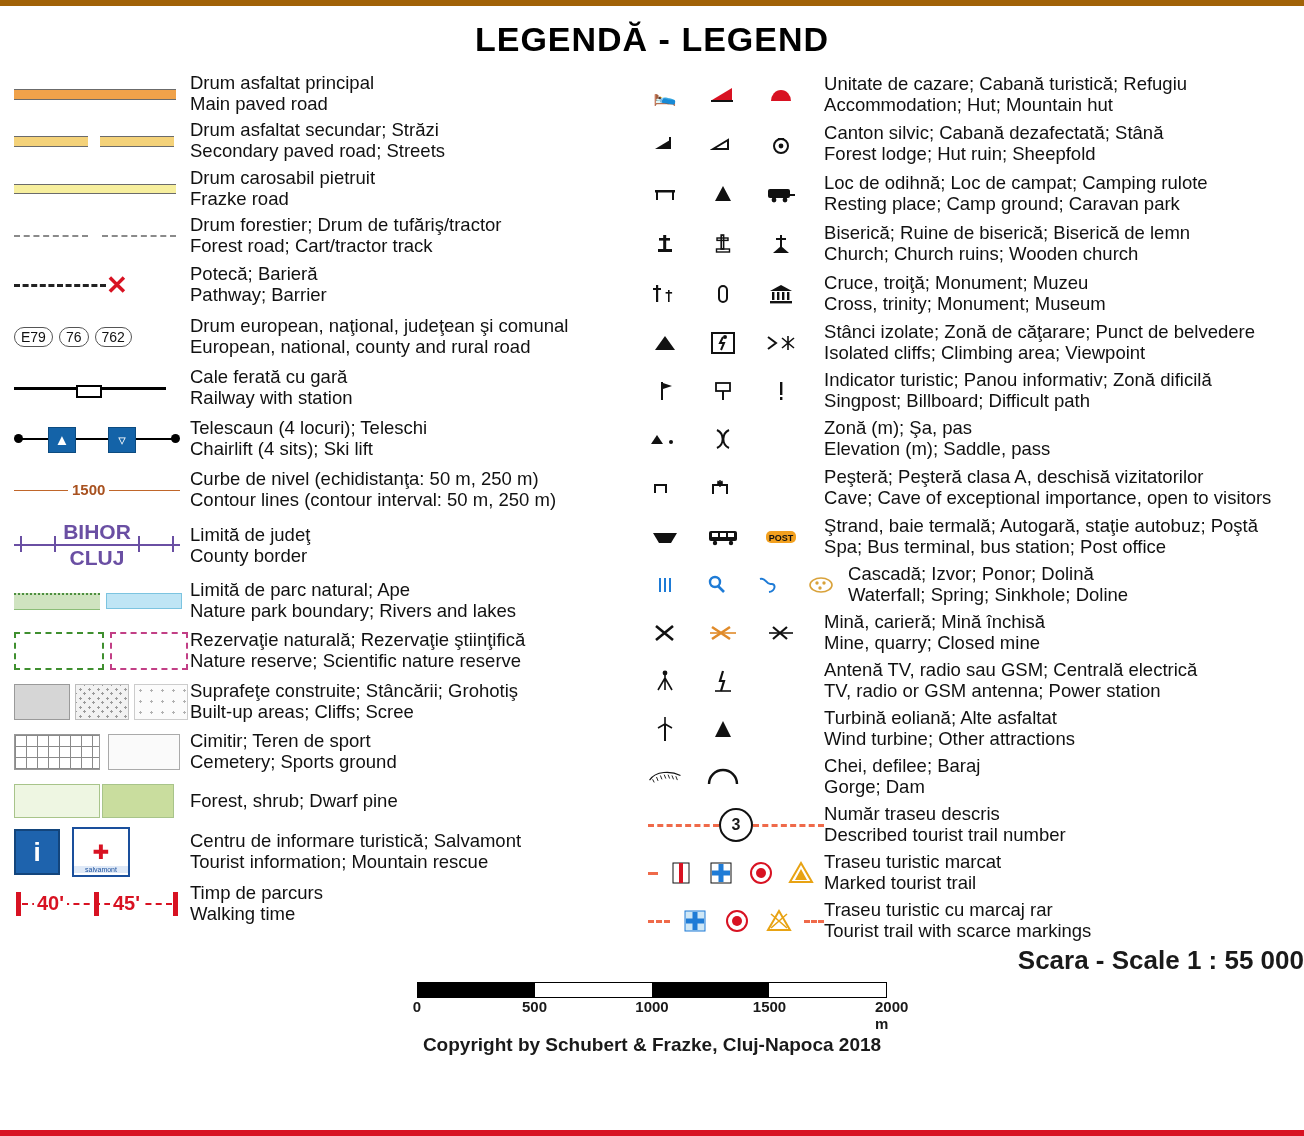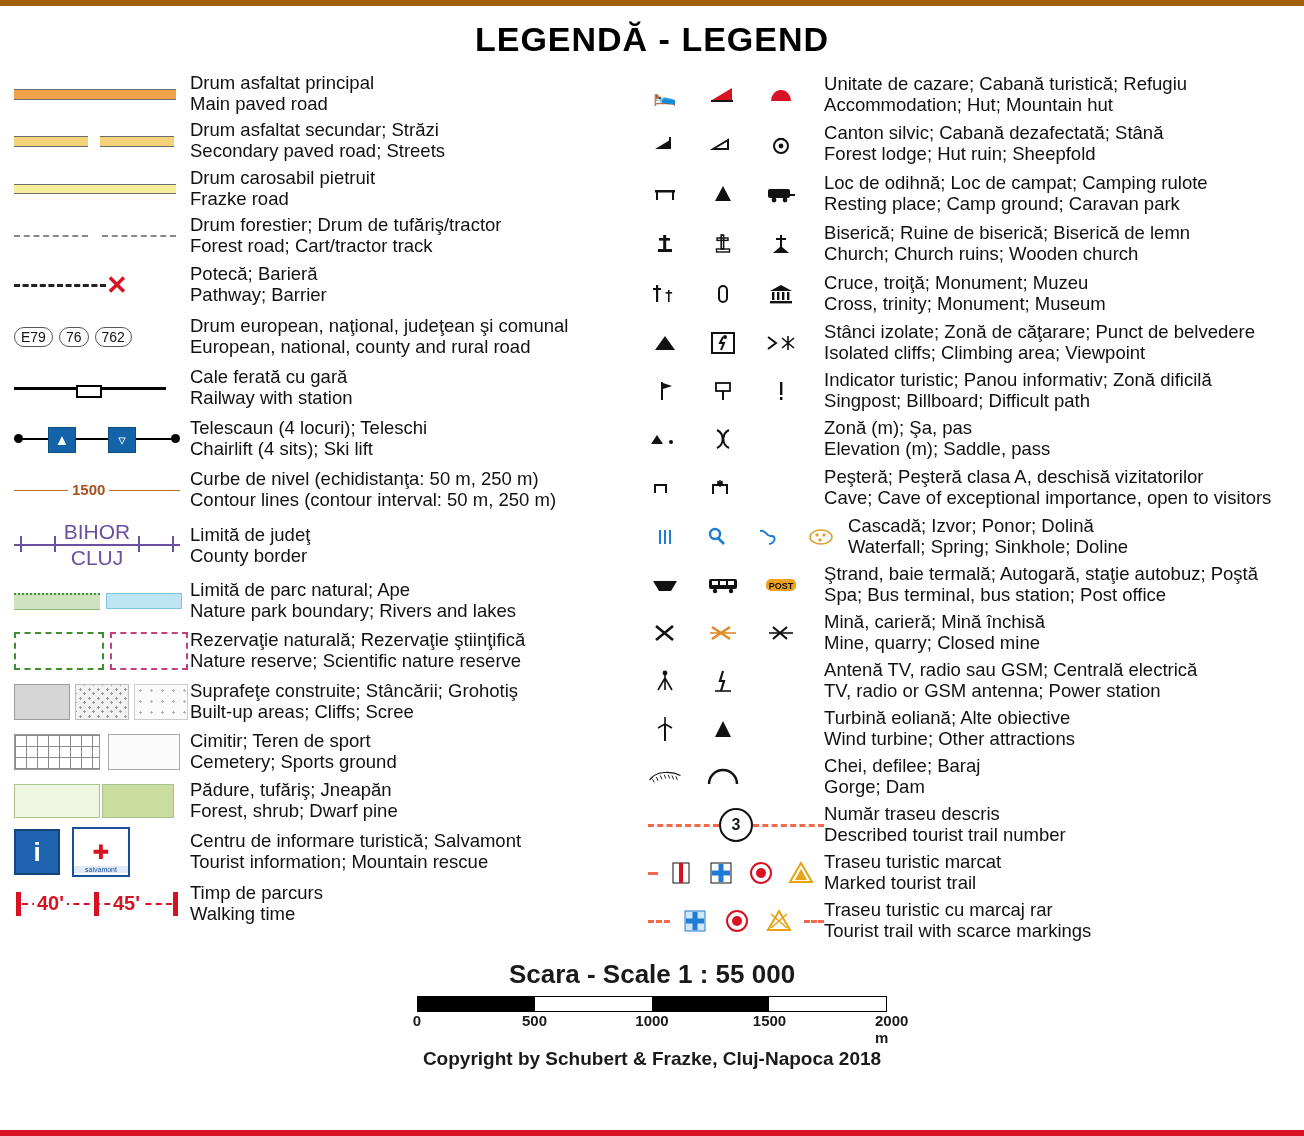--- a/index.html
+++ b/index.html
@@ -149,21 +149,21 @@
     border-top: 1.5px solid #c0662a;
   }
   .contour .cnum {
     position: absolute; left: 54px; top: 0;
     background: #fff; padding: 0 4px;
     font-size: 15px; color: #a8511f; font-weight: 600;
   }
   .county {
     width: 166px; position: relative; height: 48px;
     color: #6a4fa3;
-    font-size: 21px; font-weight: 400;
+    font-size: 21px; font-weight: 700;
     text-align: center;
   }
   .county .cb-line {
     position: absolute; left: 0; right: 0; top: 22px;
     border-top: 2px solid #6a4fa3;
   }
   .county .cb-tick {
     position: absolute; top: 14px; width: 2px; height: 16px; background: #6a4fa3;
   }
   .county .t1 { left: 6px; } .county .t2 { left: 40px; }
@@ -283,24 +283,23 @@
   .ic {
     width: 34px; height: 26px;
     display: flex; align-items: center; justify-content: center;
     font-size: 19px; line-height: 1;
     color: #111;
   }
   .ic svg { display: block; }
 
   
   .scale-title {
-    text-align: center;
+    text-align: right;
     font-size: 26px;
     font-weight: bold;
-    margin-top: 14px;
   }
   .scale-wrap {
     margin: 6px auto 0;
     width: 470px;
     position: relative;
   }
   .scale-bar {
     height: 14px;
     display: flex;
     border: 1px solid #000;
@@ -511,21 +510,20 @@
           <div class="lab-en">Cemetery; Sports ground</div>
         </div>
       </div>
 
       <div class="row" style="height:48px">
         <div class="sym">
           <div class="forest-sw"></div>
           <div class="shrub-sw"></div>
         </div>
         <div class="labels">
-          <div class="lab-ro">Pădure, tufăriş; Jneapăn</div>
           <div class="lab-en">Forest, shrub; Dwarf pine</div>
         </div>
       </div>
 
       <div class="row" style="height:54px">
         <div class="sym">
           <div class="info-sign">i</div>
           <div class="salvamont">
             <div class="cross">✚</div>
             <div class="cap">salvamont</div>
@@ -804,55 +802,20 @@
             </span>
           </div>
         </div>
         <div class="labels">
           <div class="lab-ro">Peşteră; Peşteră clasa A, deschisă vizitatorilor</div>
           <div class="lab-en">Cave; Cave of exceptional importance, open to visitors</div>
         </div>
       </div>
 
       <div class="row" style="height:48px">
-        <div class="sym" style="width:200px">
-          <div class="icons" style="gap:18px; width:200px">
-            <span class="ic">
-              <svg width="20" height="20" viewBox="0 0 20 20">
-                  <path d="M5,3 L5,17 M10,3 L10,17 M15,3 L15,17" stroke="#1e7bd6" stroke-width="2"></path>
-                </svg>
-            </span>
-            <span class="ic">
-              <svg width="20" height="20" viewBox="0 0 20 20">
-                  <circle cx="8" cy="7" r="5" fill="none" stroke="#1e7bd6" stroke-width="2.4"></circle>
-                  <path d="M11,11 L17,17" stroke="#1e7bd6" stroke-width="2.6"></path>
-                </svg>
-            </span>
-            <span class="ic">
-              <svg width="24" height="20" viewBox="0 0 24 20">
-                  <path d="M3,4 C9,2 9,10 14,9 C19,8 19,16 12,17" stroke="#1e7bd6" stroke-width="2" fill="none"></path>
-                </svg>
-            </span>
-            <span class="ic">
-              <svg width="26" height="20" viewBox="0 0 26 20">
-                  <ellipse cx="13" cy="10" rx="11" ry="7" fill="none" stroke="#d9a23a" stroke-width="1.6"></ellipse>
-                  <circle cx="9" cy="8" r="1.7" fill="#d9a23a"></circle>
-                  <circle cx="16" cy="8" r="1.7" fill="#d9a23a"></circle>
-                  <circle cx="12" cy="13" r="1.7" fill="#d9a23a"></circle>
-                </svg>
-            </span>
-          </div>
-        </div>
-        <div class="labels">
-          <div class="lab-ro">Cascadă; Izvor; Ponor; Dolină</div>
-          <div class="lab-en">Waterfall; Spring; Sinkhole; Doline</div>
-        </div>
-      </div>
-
-      <div class="row" style="height:48px">
         <div class="sym">
           <div class="icons">
             <span class="ic">
               <svg width="30" height="18" viewBox="0 0 30 18">
                   <path d="M3,5 L27,5 L21,15 L9,15 Z" fill="#111"></path>
                 </svg>
             </span>
             <span class="ic">
               <svg width="32" height="18" viewBox="0 0 32 18">
                   <rect x="2" y="3" width="28" height="10" rx="2" fill="#111"></rect>
@@ -871,20 +834,55 @@
             </span>
           </div>
         </div>
         <div class="labels">
           <div class="lab-ro">Ştrand, baie termală; Autogară, staţie autobuz; Poştă</div>
           <div class="lab-en">Spa; Bus terminal, bus station; Post office</div>
         </div>
       </div>
 
       <div class="row" style="height:48px">
+        <div class="sym" style="width:200px">
+          <div class="icons" style="gap:18px; width:200px">
+            <span class="ic">
+              <svg width="20" height="20" viewBox="0 0 20 20">
+                  <path d="M5,3 L5,17 M10,3 L10,17 M15,3 L15,17" stroke="#1e7bd6" stroke-width="2"></path>
+                </svg>
+            </span>
+            <span class="ic">
+              <svg width="20" height="20" viewBox="0 0 20 20">
+                  <circle cx="8" cy="7" r="5" fill="none" stroke="#1e7bd6" stroke-width="2.4"></circle>
+                  <path d="M11,11 L17,17" stroke="#1e7bd6" stroke-width="2.6"></path>
+                </svg>
+            </span>
+            <span class="ic">
+              <svg width="24" height="20" viewBox="0 0 24 20">
+                  <path d="M3,4 C9,2 9,10 14,9 C19,8 19,16 12,17" stroke="#1e7bd6" stroke-width="2" fill="none"></path>
+                </svg>
+            </span>
+            <span class="ic">
+              <svg width="26" height="20" viewBox="0 0 26 20">
+                  <ellipse cx="13" cy="10" rx="11" ry="7" fill="none" stroke="#d9a23a" stroke-width="1.6"></ellipse>
+                  <circle cx="9" cy="8" r="1.7" fill="#d9a23a"></circle>
+                  <circle cx="16" cy="8" r="1.7" fill="#d9a23a"></circle>
+                  <circle cx="12" cy="13" r="1.7" fill="#d9a23a"></circle>
+                </svg>
+            </span>
+          </div>
+        </div>
+        <div class="labels">
+          <div class="lab-ro">Cascadă; Izvor; Ponor; Dolină</div>
+          <div class="lab-en">Waterfall; Spring; Sinkhole; Doline</div>
+        </div>
+      </div>
+
+      <div class="row" style="height:48px">
         <div class="sym">
           <div class="icons">
             <span class="ic">
               <svg width="24" height="20" viewBox="0 0 24 20">
                   <path d="M3,3 L20,17 M20,3 L3,17" stroke="#111" stroke-width="2.6"></path>
                 </svg>
             </span>
             <span class="ic">
               <svg width="30" height="20" viewBox="0 0 30 20">
                   <path d="M4,4 L22,16 M22,4 L4,16" stroke="#e08b2a" stroke-width="2.6"></path>
@@ -938,21 +936,21 @@
                 </svg>
             </span>
             <span class="ic">
               <svg width="22" height="22" viewBox="0 0 22 22">
                   <polygon points="11,3 19,19 3,19" fill="#111"></polygon>
                 </svg>
             </span>
           </div>
         </div>
         <div class="labels">
-          <div class="lab-ro">Turbină eoliană; Alte obiective</div>
+          <div class="lab-ro">Turbină eoliană; Alte asfaltat</div>
           <div class="lab-en">Wind turbine; Other attractions</div>
         </div>
       </div>
 
       <div class="row" style="height:48px">
         <div class="sym">
           <div class="icons">
             <span class="ic">
               <svg width="44" height="20" viewBox="0 0 44 20">
                   <path d="M2,14 C10,2 30,2 42,8" stroke="#111" stroke-width="1.4" fill="none"></path>

